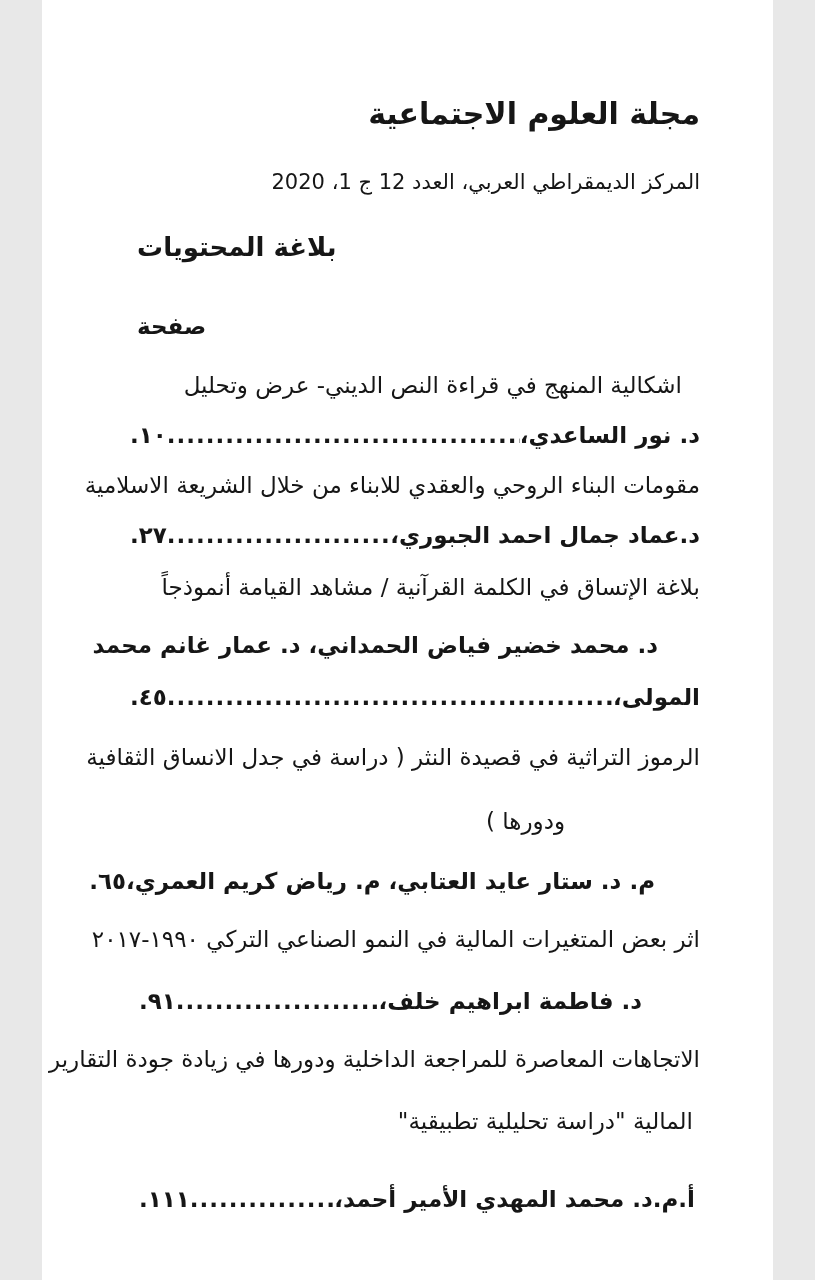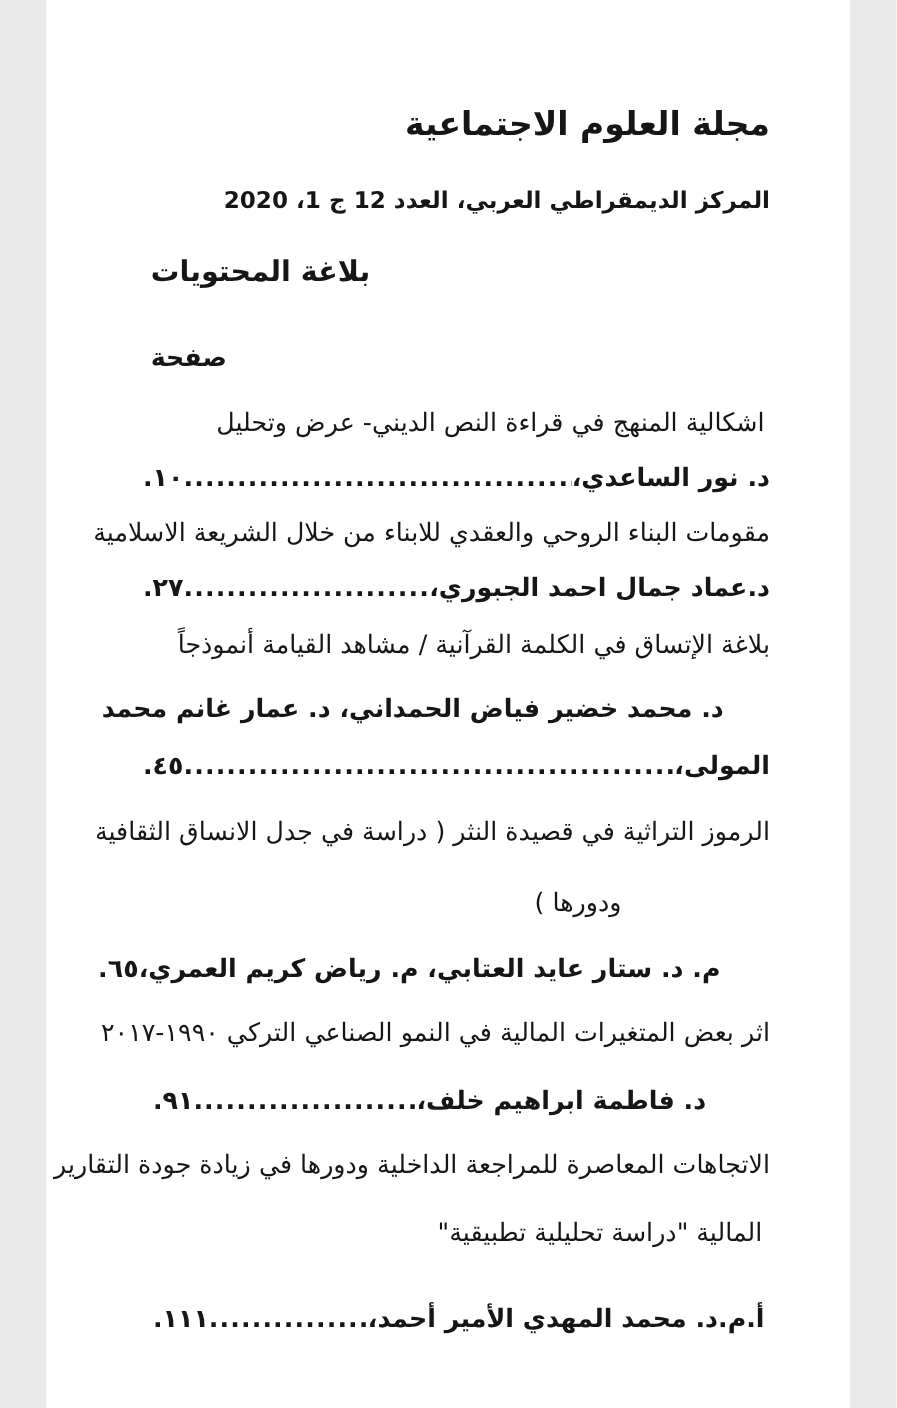--- a/index.html
+++ b/index.html
@@ -16,21 +16,21 @@
     color:#161616;
     direction:rtl;
     overflow:hidden;
   }
   .line{
     position:absolute;
     white-space:nowrap;
     line-height:1.35;
   }
   .h1{font-size:30px;font-weight:700;letter-spacing:-0.5px;}
-  .h2{font-size:21px;font-weight:700;}
+  .h2{font-size:21px;font-weight:400;}
   .toc-heading{font-size:26px;font-weight:700;}
   .page-col-label{font-size:23px;font-weight:700;}
   .entry-title{font-size:23px;font-weight:400;}
   .entry-authors{font-size:23px;font-weight:700;}
   .dotline{
     position:absolute;
     display:flex;
     align-items:baseline;
     font-size:23px;
     font-weight:700;
@@ -59,21 +59,21 @@
 <div class="page">
 
   <div class="line h1" style="top:94px; right:73px;">مجلة العلوم الاجتماعية</div>
 
   <div class="line h2" style="top:168px; right:73px;">المركز الديمقراطي العربي، العدد 12 ج 1، 2020</div>
 
   <div class="line toc-heading" style="top:230px; left:95px;">بلاغة المحتويات</div>
 
   <div class="line page-col-label" style="top:311px; left:95px;text-align:center;">صفحة</div>
 
-  <div class="line entry-title" style="top:370px; right:78px;">اشكالية المنهج في قراءة النص الديني- عرض وتحليل</div>
+  <div class="line entry-title" style="top:370px; right:91px;">اشكالية المنهج في قراءة النص الديني- عرض وتحليل</div>
   <div class="dotline" style="top:420px; left:88px; right:73px;">
     <span class="name">د. نور الساعدي،</span>
     <span class="leader">............................................................................................................................................................................................................................</span>
     <span class="pagenum">.١٠</span>
   </div>
 
   <div class="line entry-title" style="top:470px; right:73px;">مقومات البناء الروحي والعقدي للابناء من خلال الشريعة الاسلامية</div>
   <div class="dotline" style="top:520px; left:88px; right:73px;">
     <span class="name">د.عماد جمال احمد الجبوري،</span>
     <span class="leader">............................................................................................................................................................................................................................</span>

